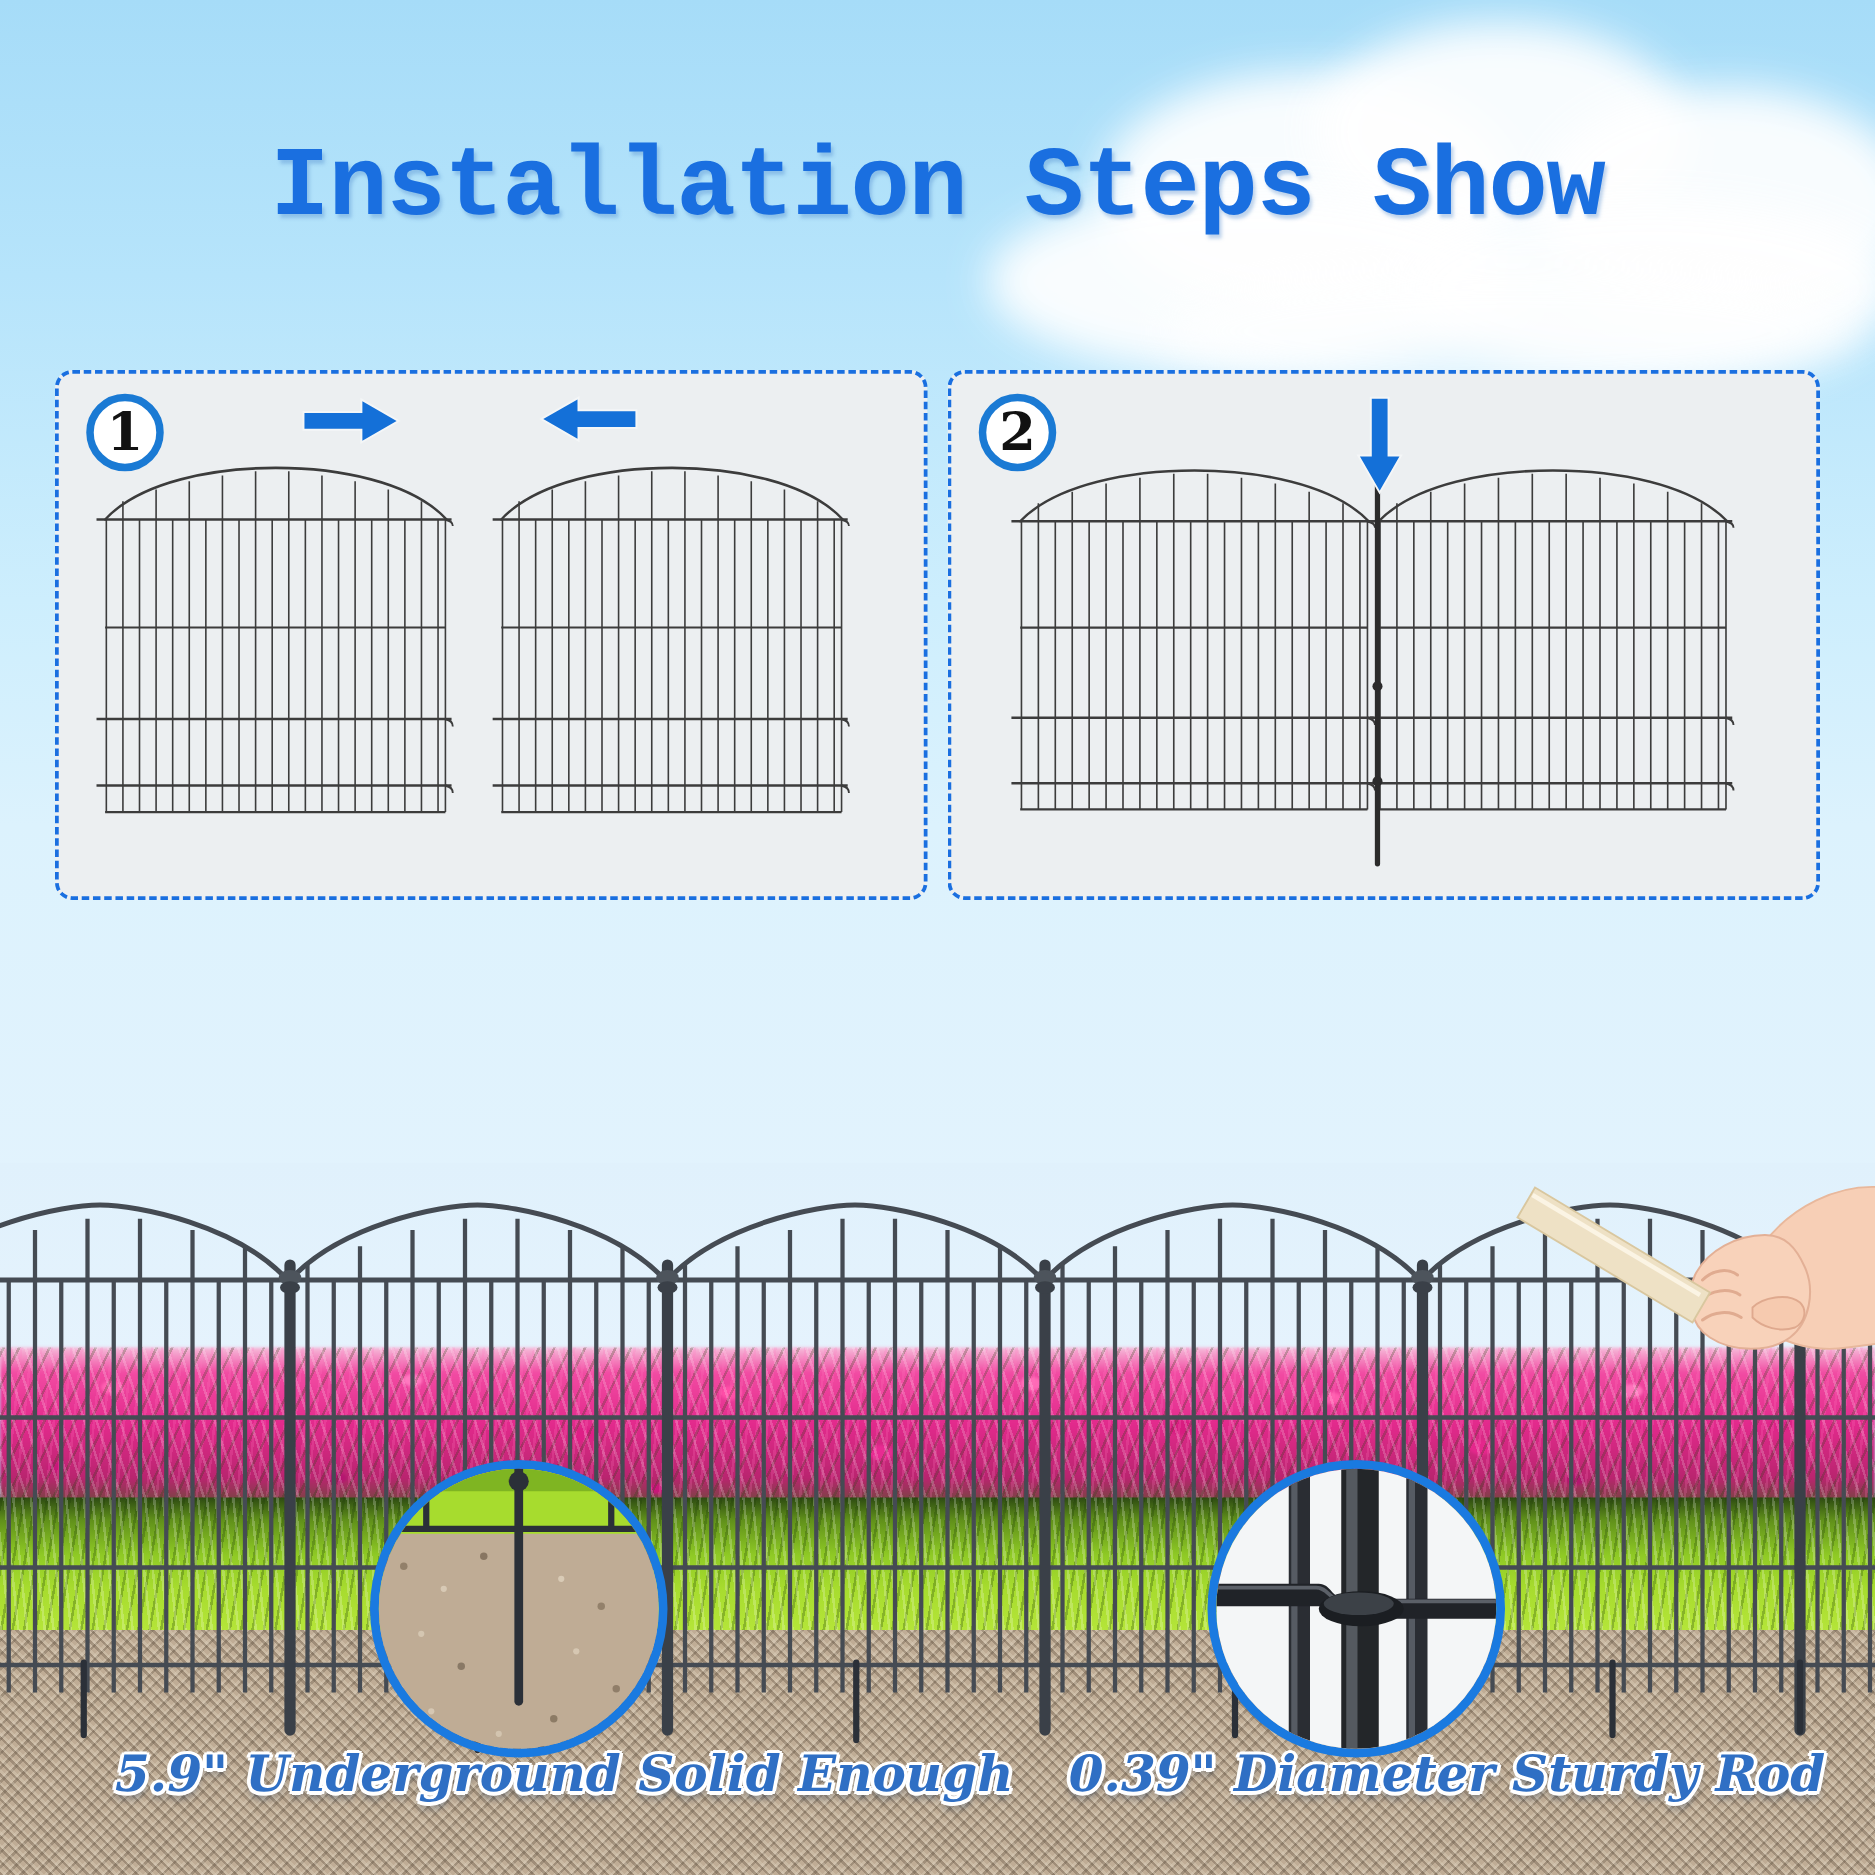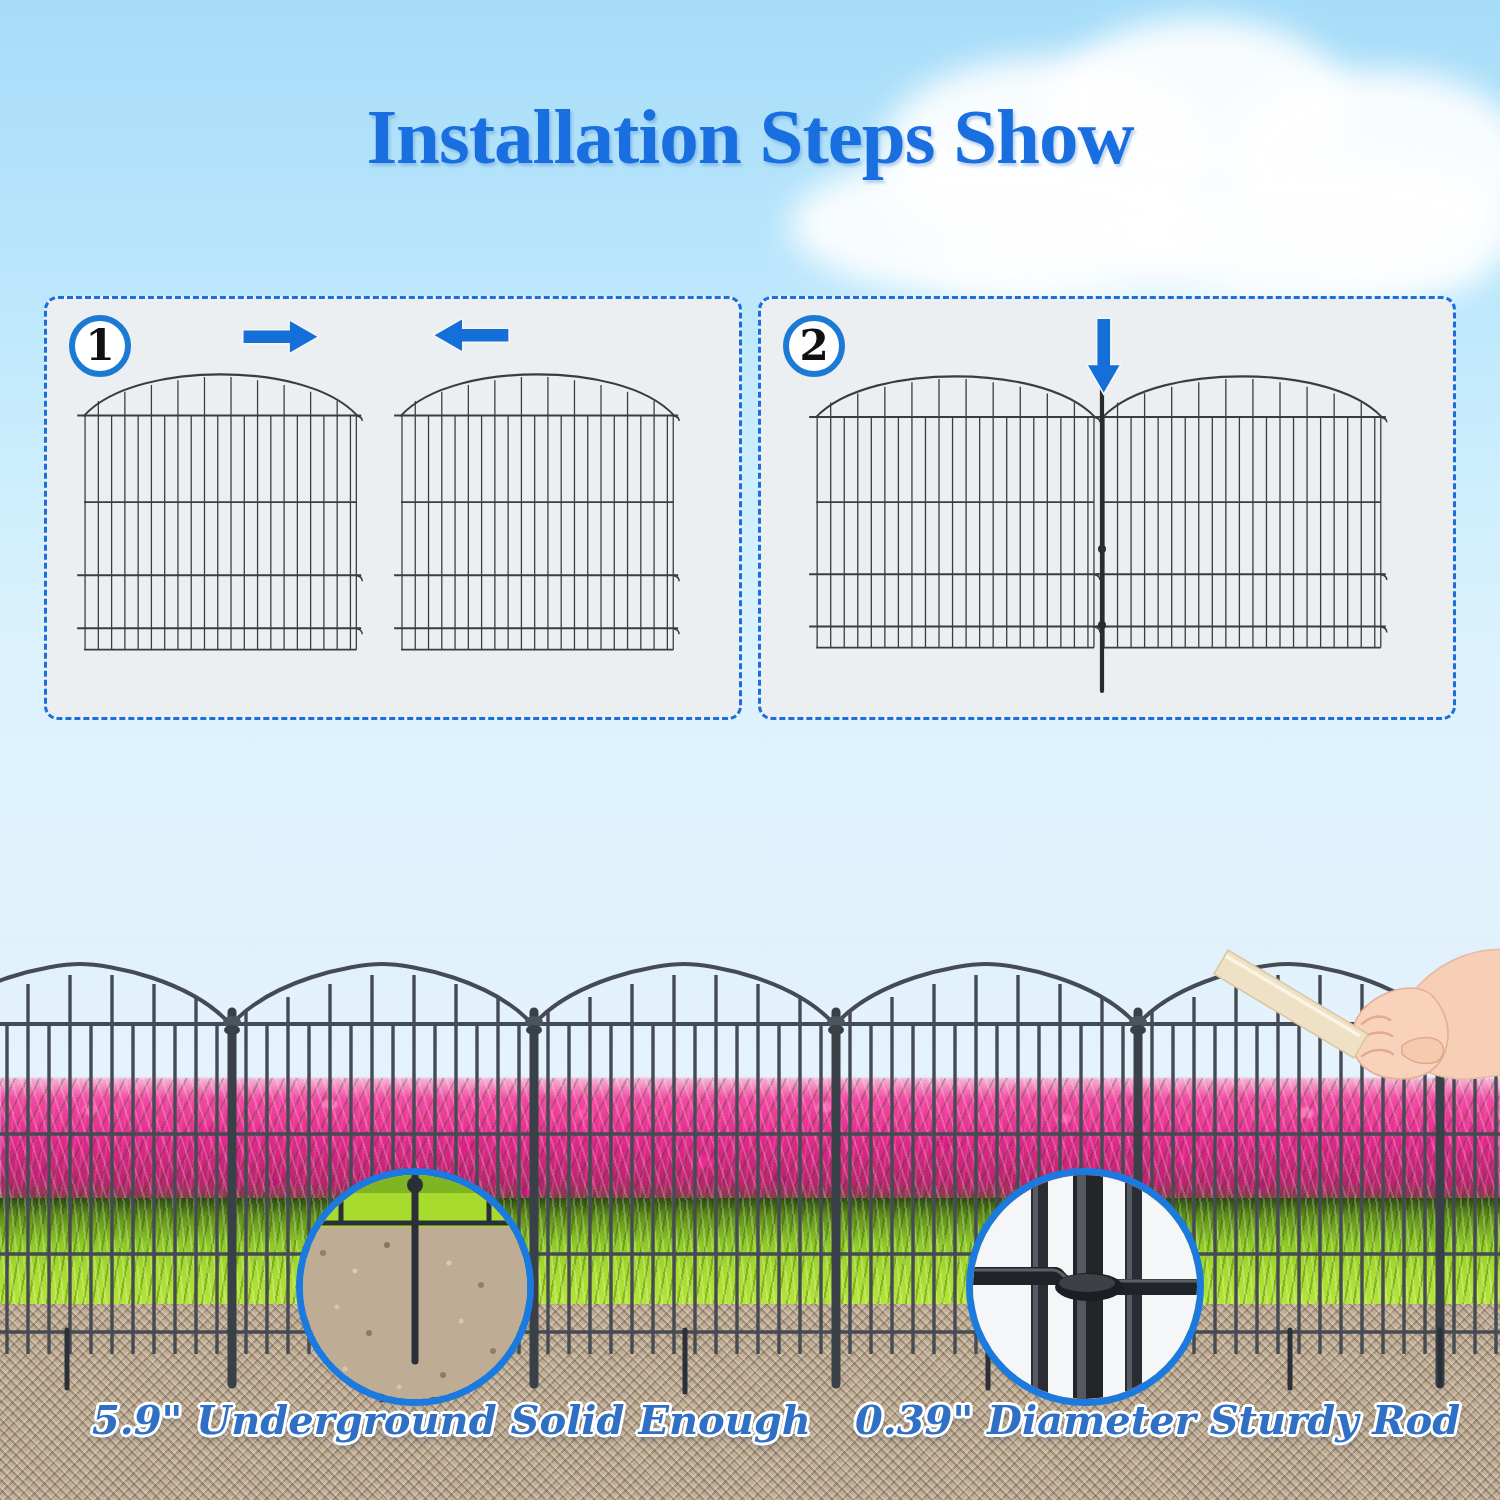--- a/index.html
+++ b/index.html
@@ -12,22 +12,22 @@
 
   
   .sky{
     position:absolute;left:0;top:0;width:1500px;height:1000px;
     background:linear-gradient(180deg,#a6dcf8 0%,#b6e4fb 22%,#cdeefd 48%,#dcf2fd 66%,#e3f3fd 100%);
   }
   .cloud{position:absolute;border-radius:50%;background:#ffffff;filter:blur(16px);opacity:.92;}
 
   
   .title{
-    position:absolute;left:0;top:92px;width:1500px;text-align:center;
-    font-family:Liberation Serif, serif;
+    position:absolute;left:0;top:105px;width:1500px;text-align:center;
+    font-family:Liberation Mono, monospace;
     font-weight:bold;font-size:79px;letter-spacing:-1px;
     color:#1a6fe0;
     text-shadow:2px 3px 3px rgba(70,130,200,.35);
     white-space:nowrap;
   }
 
   
   .steps{position:absolute;left:44px;top:296px;width:1412px;height:424px;display:flex;gap:16px;}
   .step{
     position:relative;flex:1;

